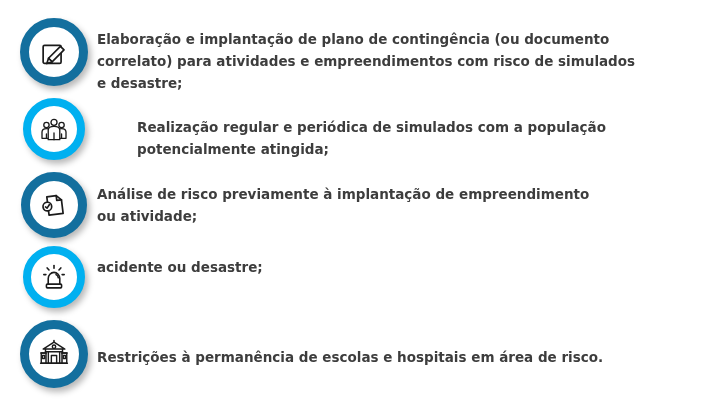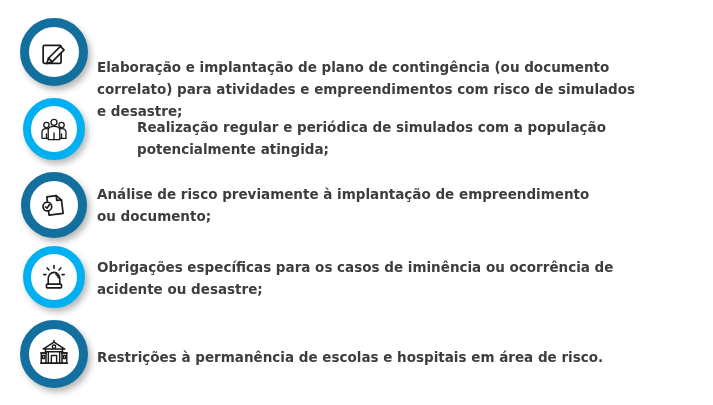--- a/index.html
+++ b/index.html
@@ -44,21 +44,21 @@
 <div class="canvas">
 
   <div class="item">
     <div class="badge" style="left: 20px; top: 18px; width: 68px; height: 68px; border-width: 9px; border-color: rgb(19, 111, 158);">
       <svg class="ic" width="34" height="34" viewBox="0 0 36 36">
         <rect x="6.5" y="11" width="19" height="19" rx="1.5"></rect>
         <path class="wf" d="M12.2 24.6 L24.8 12 L28.6 15.8 L16 28.4 Z"></path>
         <path class="wf" d="M12.2 24.6 L16 28.4 L10.4 30.2 Z"></path>
       </svg>
     </div>
-    <div class="item-text" style="top:28px;margin-top:28px;">
+    <div class="item-text" style="top:28px;">
       <span>Elaboração e implantação de plano de contingência (ou documento</span>
       <span>correlato) para atividades e empreendimentos com risco de simulados</span>
       <span>e desastre;</span>
     </div>
   </div>
 
   <div class="item">
     <div class="badge" style="left: 23px; top: 98px; width: 62px; height: 62px; border-width: 8px; border-color: rgb(0, 176, 240);">
       <svg class="ic thin" width="32" height="32" viewBox="0 0 36 36">
         <circle class="wf" cx="9.5" cy="13.5" r="3"></circle>
@@ -84,39 +84,38 @@
         <g transform="rotate(-7 18 18)">
           <path class="wf" d="M11.5 8.5 H21.5 L26.5 13.5 V28 H11.5 Z"></path>
           <path d="M21.5 8.5 V13.5 H26.5"></path>
           <circle class="wf" cx="10.8" cy="18.8" r="4.6"></circle>
           <path d="M8.8 18.9 l1.5 1.5 l3-3.4"></path>
         </g>
       </svg>
     </div>
     <div class="item-text" style="top:183px;">
       <span>Análise de risco previamente à implantação de empreendimento</span>
-      <span>ou documento;</span>
+      <span>ou atividade;</span>
     </div>
   </div>
 
   <div class="item">
     <div class="badge" style="left: 23px; top: 246px; width: 62px; height: 62px; border-width: 8px; border-color: rgb(0, 176, 240);">
       <svg class="ic" width="32" height="32" viewBox="0 0 36 36">
         <path class="wf" d="M11.5 26 V19.8 a6.5 7 0 0 1 13 0 V26"></path>
         <rect class="wf" x="9.5" y="26" width="17" height="4.2" rx="1"></rect>
         <path d="M20.3 15.3 a4.6 4.6 0 0 1 2.6 3.6"></path>
         <path d="M18 5.2 V8.2"></path>
         <path d="M10.3 7.8 l2.1 2.3"></path>
         <path d="M25.7 7.8 l-2.1 2.3"></path>
         <path d="M6.5 15.3 h2.4"></path>
         <path d="M27.1 15.3 h2.4"></path>
       </svg>
     </div>
     <div class="item-text" style="top:256px;">
-      <span>Obrigações específicas para os casos de iminência ou ocorrência de</span>
       <span>acidente ou desastre;</span>
     </div>
   </div>
 
   <div class="item">
     <div class="badge" style="left: 20px; top: 320px; width: 68px; height: 68px; border-width: 9px; border-color: rgb(19, 111, 158);">
       <svg class="ic thin" width="34" height="34" viewBox="0 0 36 36">
         <path d="M18 3.6 V5.4"></path>
         <path class="wf" d="M18 5.4 L29.5 12.8 H6.5 Z"></path>
         <circle class="wf" cx="18" cy="10.3" r="1.8"></circle>

